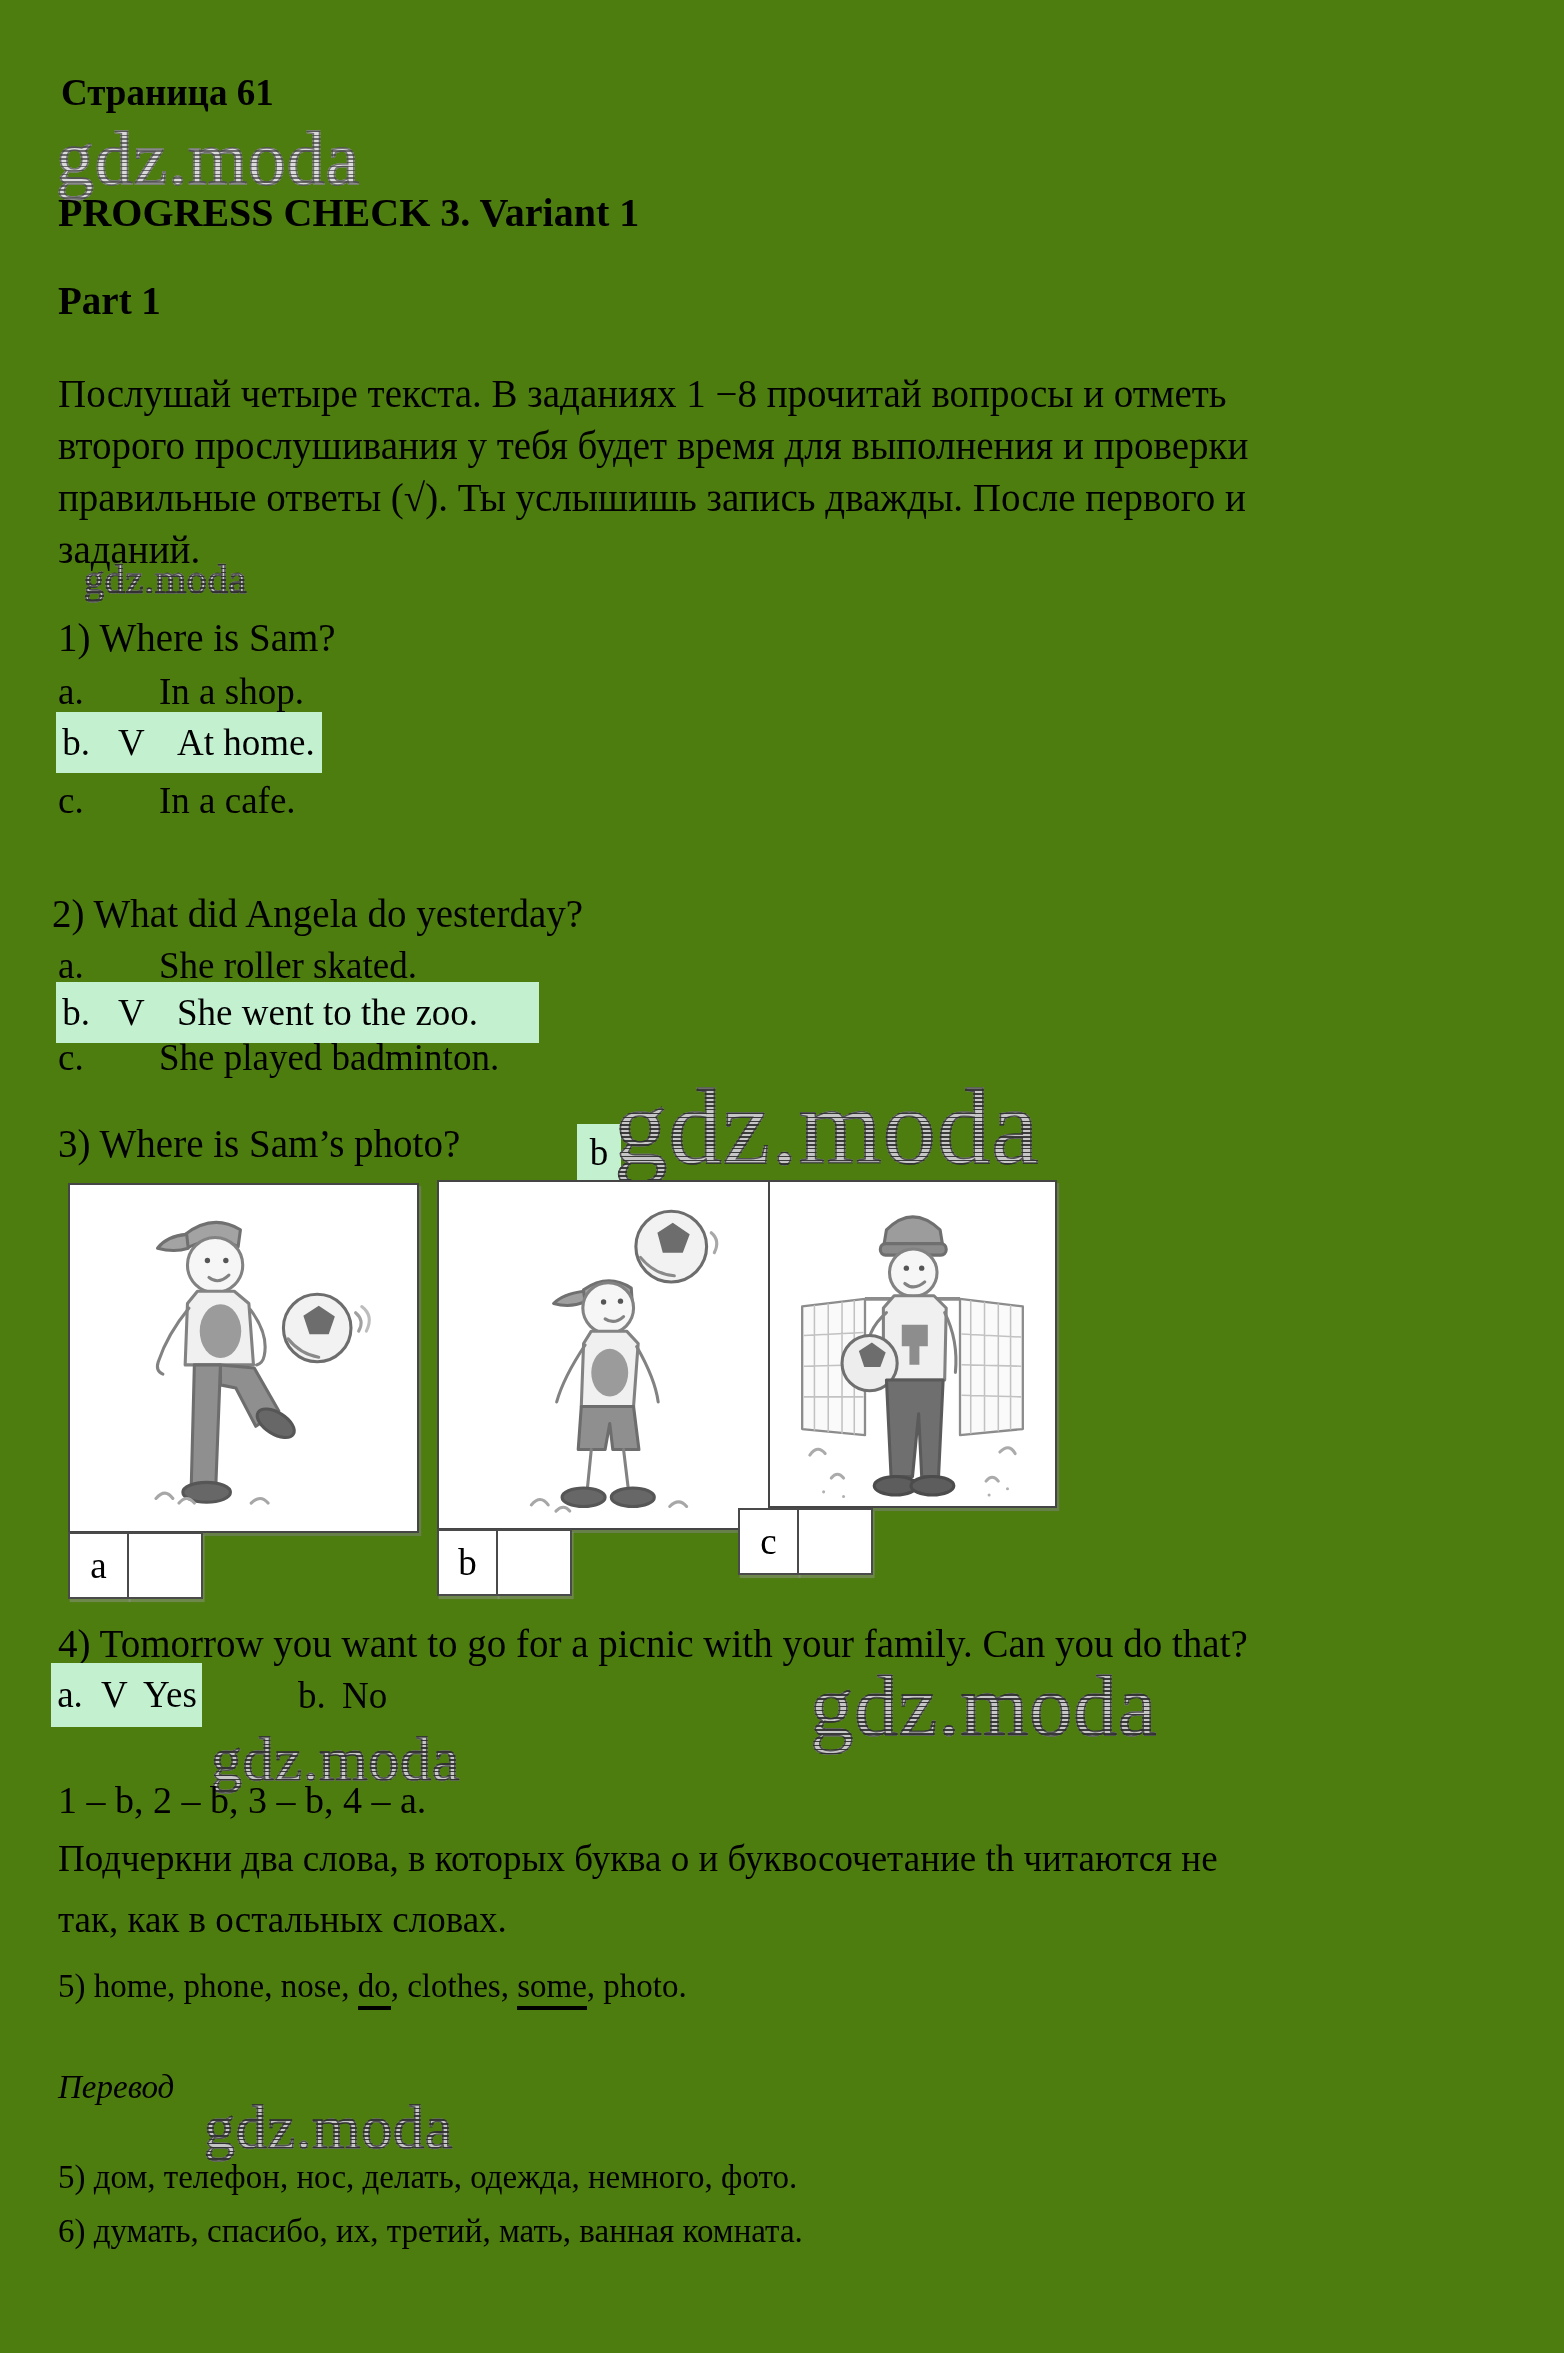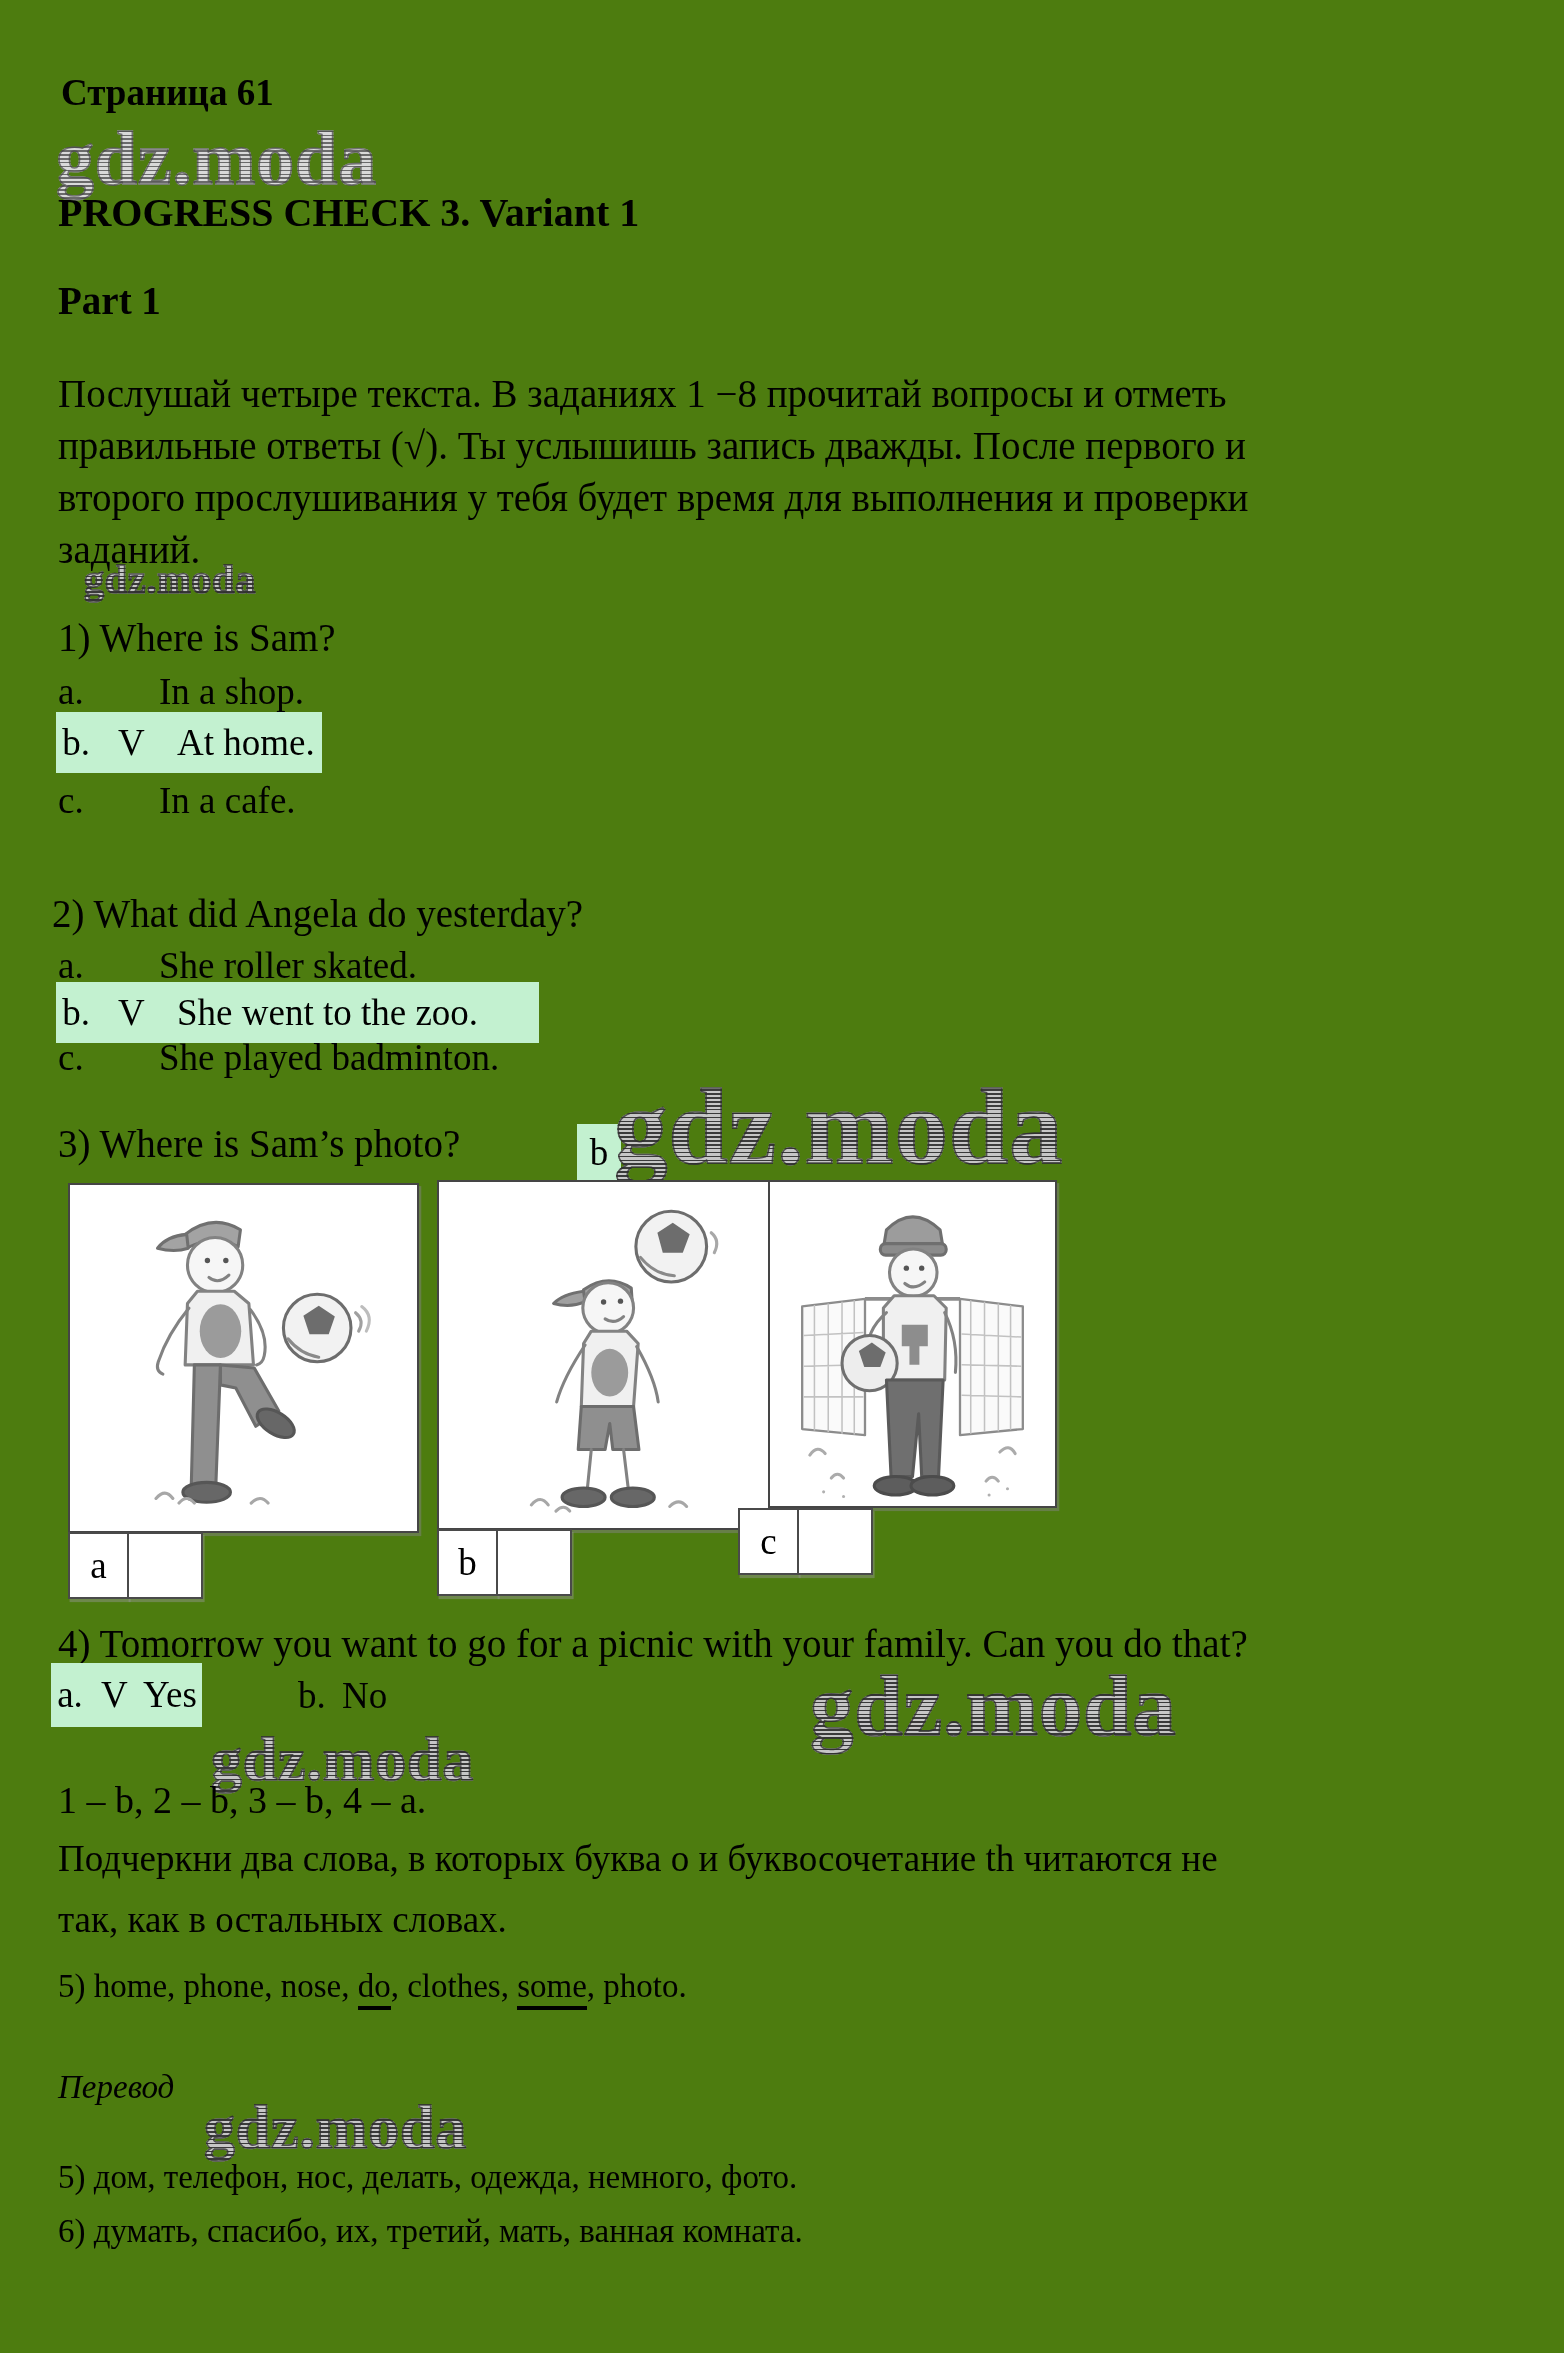--- a/index.html
+++ b/index.html
@@ -32,21 +32,21 @@
 
   
   .chip {
     position:absolute; background:#c3f1d0;
     width:44px; height:56px; font-size:37px;
     display:flex; align-items:center; justify-content:center;
   }
 
   
   .wm {
-    position:absolute; font-weight:700; white-space:nowrap;
+    position:absolute; font-weight:400; white-space:nowrap;
     font-family:"Liberation Serif", serif;
     background-image:repeating-linear-gradient(180deg, #3a3a3a 0px, #3a3a3a 1.6px, #c6c6c6 1.6px, #c6c6c6 3.9px);
     -webkit-background-clip:text; background-clip:text;
     color:transparent;
     -webkit-text-stroke:1.6px rgba(48,48,48,.78);
     letter-spacing:0.8px;
   }
   .wm-light {
     background-image:repeating-linear-gradient(180deg, #6a6a6a 0px, #6a6a6a 1.6px, #d9d9d9 1.6px, #d9d9d9 3.9px);
     -webkit-text-stroke:1.6px rgba(70,70,70,.7);
@@ -76,22 +76,22 @@
 
 <div class="page">
 
   <div class="abs h1" style="left:61px; top:71px;">Страница 61</div>
   <div class="wm wm-light" style="left:56px; top:115px; font-size:76px;">gdz.moda</div>
   <div class="abs h2" style="left:58px; top:189px;">PROGRESS CHECK 3. Variant 1</div>
   <div class="abs h3" style="left:58px; top:278px;">Part 1</div>
 
   <div class="abs body-ru" style="left:58px; top:368px; width:1476px;">
     <div>Послушай четыре текста. В заданиях 1 −8 прочитай вопросы и отметь</div>
+    <div>второго прослушивания у тебя будет время для выполнения и проверки</div>
     <div>правильные ответы (√). Ты услышишь запись дважды. После первого и</div>
-    <div>второго прослушивания у тебя будет время для выполнения и проверки</div>
     <div>заданий.</div>
   </div>
 
   <div class="wm" style="left:84px; top:556px; font-size:40px;">gdz.moda</div>
 
   <div class="abs qline" style="left:58px; top:615px;">1) Where is Sam?</div>
   <div class="optrow" style="left:58px; top:668px; width:544px;">
     <span style="left:0">a.</span>
     <span style="left:101px">In a shop.</span>
   </div>

